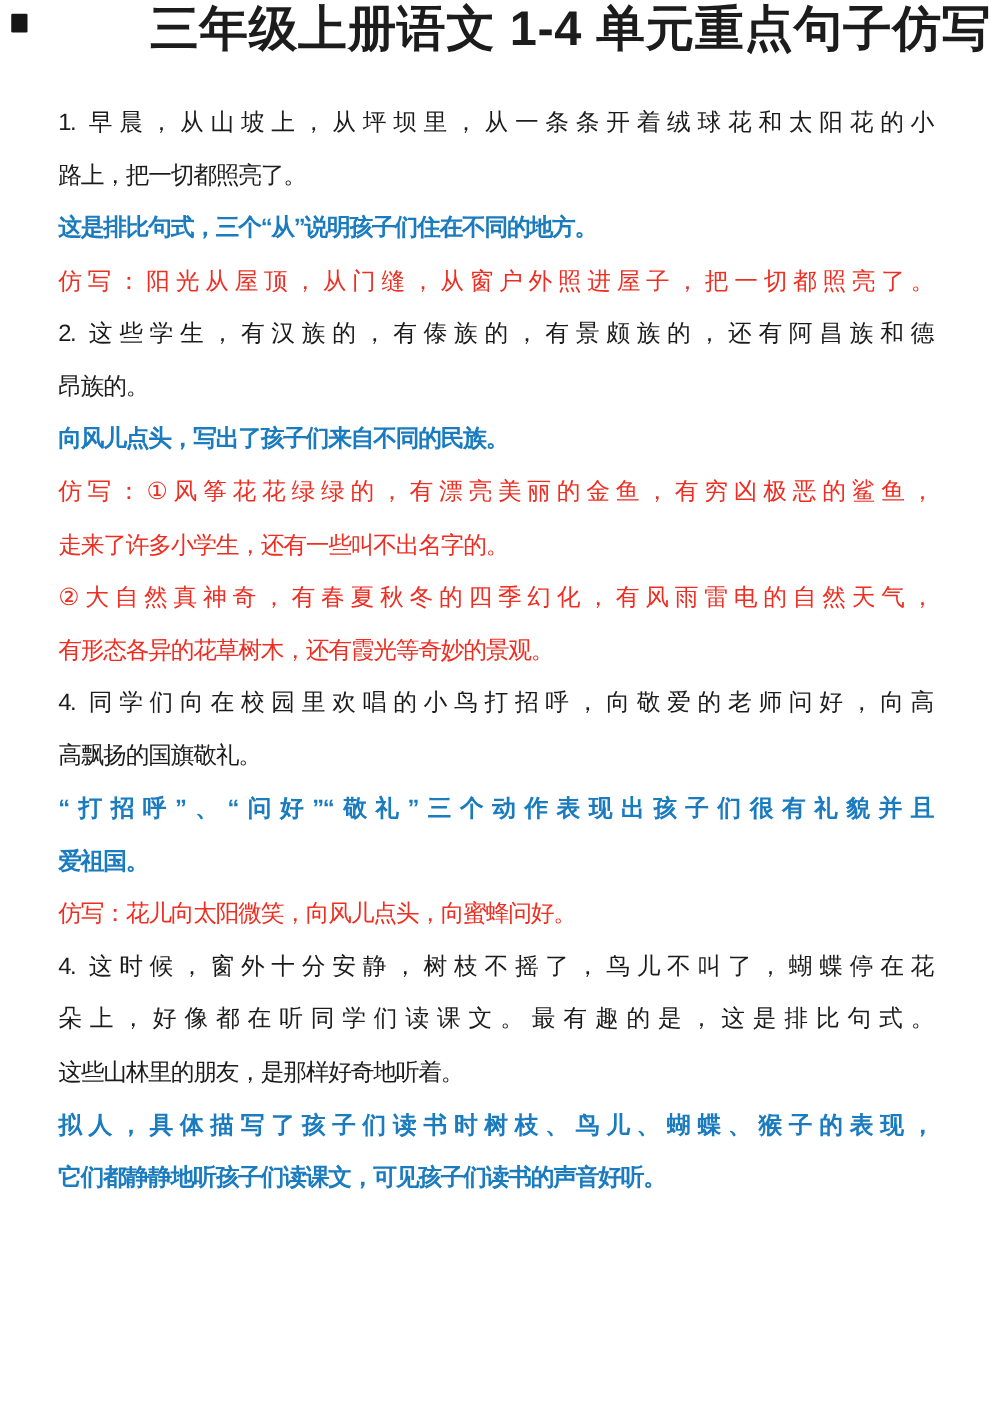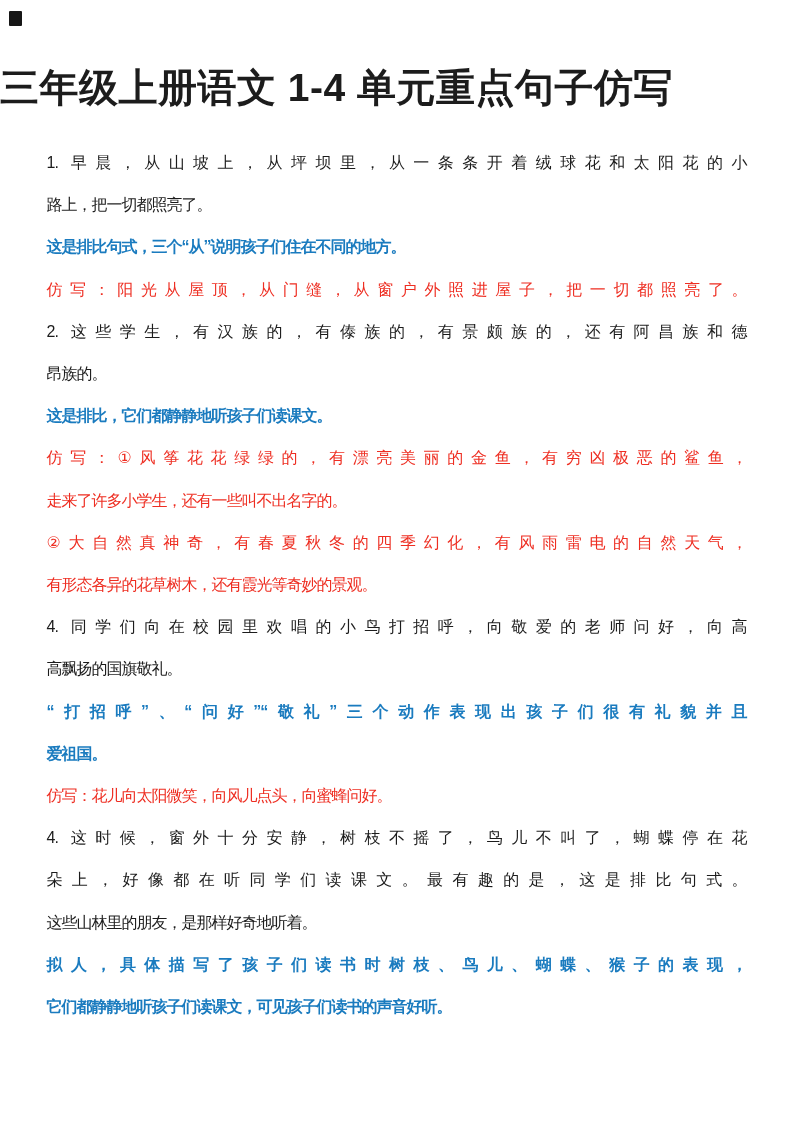--- a/index.html
+++ b/index.html
@@ -16,35 +16,34 @@
     position: absolute;
     left: 9px;
     top: 11px;
     width: 13px;
     height: 15px;
     background: #161616;
     border-radius: 1px;
   }
   .doc-title {
     margin: 0;
-    padding-top: 64px;
-    text-align: left;
+    text-align: right;
     font-size: 39px;
     line-height: 48px;
     font-weight: 800;
     letter-spacing: 0.5px;
     color: var(--ink, #151515);
     white-space: nowrap;
   }
   .content {
     margin: 30px auto 0 auto;
     width: 700px;
   }
   .line {
-    font-size: 16px;
+    font-size: 19px;
     line-height: 42.2px;
     letter-spacing: -1px;
     color: var(--ink, #1c1c1c);
     text-align: justify;
     white-space: nowrap;
   }
   .line.full { text-align-last: justify; white-space: normal; }
   .line.original { color: var(--ink, #1c1c1c); font-weight: 400; }
   .line.analysis { color: var(--blue, #1a7bbf); font-weight: 700; }
   .line.imitation { color: var(--red, #ee2e22); font-weight: 400; }
@@ -55,21 +54,21 @@
 <div class="page">
   <div class="scan-artifact"></div>
   <h1 class="doc-title">三年级上册语文 1-4 单元重点句子仿写</h1>
   <div class="content">
       <div class="line original full">1. 早晨，从山坡上，从坪坝里，从一条条开着绒球花和太阳花的小</div>
       <div class="line original">路上，把一切都照亮了。</div>
       <div class="line analysis">这是排比句式，三个“从”说明孩子们住在不同的地方。</div>
       <div class="line imitation full">仿写：阳光从屋顶，从门缝，从窗户外照进屋子，把一切都照亮了。</div>
       <div class="line original full">2. 这些学生，有汉族的，有傣族的，有景颇族的，还有阿昌族和德</div>
       <div class="line original">昂族的。</div>
-      <div class="line analysis">这是排比，它们都静静地听孩子们读课文。</div>
+      <div class="line analysis">向风儿点头，写出了孩子们来自不同的民族。</div>
       <div class="line imitation full">仿写：①风筝花花绿绿的，有漂亮美丽的金鱼，有穷凶极恶的鲨鱼，</div>
       <div class="line imitation">走来了许多小学生，还有一些叫不出名字的。</div>
       <div class="line imitation full">②大自然真神奇，有春夏秋冬的四季幻化，有风雨雷电的自然天气，</div>
       <div class="line imitation">有形态各异的花草树木，还有霞光等奇妙的景观。</div>
       <div class="line original full">4. 同学们向在校园里欢唱的小鸟打招呼，向敬爱的老师问好，向高</div>
       <div class="line original">高飘扬的国旗敬礼。</div>
       <div class="line analysis full">“打招呼”、“问好”“敬礼”三个动作表现出孩子们很有礼貌并且</div>
       <div class="line analysis">爱祖国。</div>
       <div class="line imitation">仿写：花儿向太阳微笑，向风儿点头，向蜜蜂问好。</div>
       <div class="line original full">4. 这时候，窗外十分安静，树枝不摇了，鸟儿不叫了，蝴蝶停在花</div>

